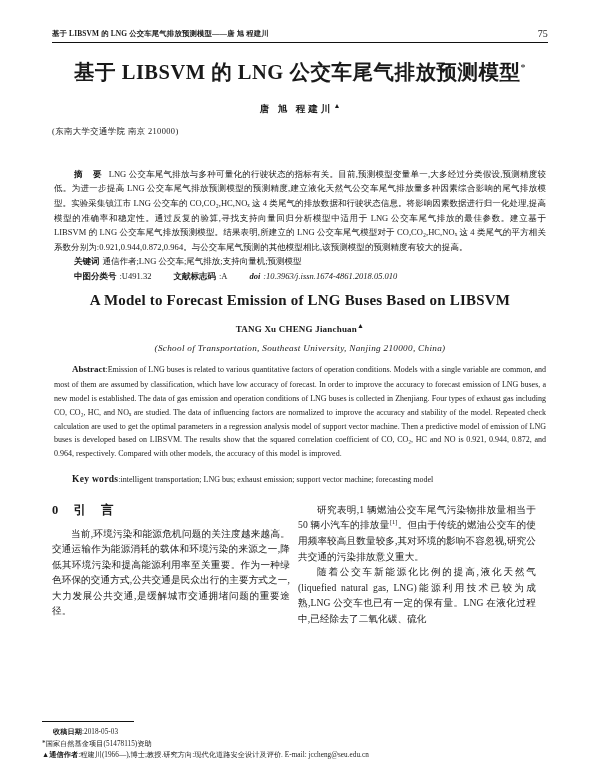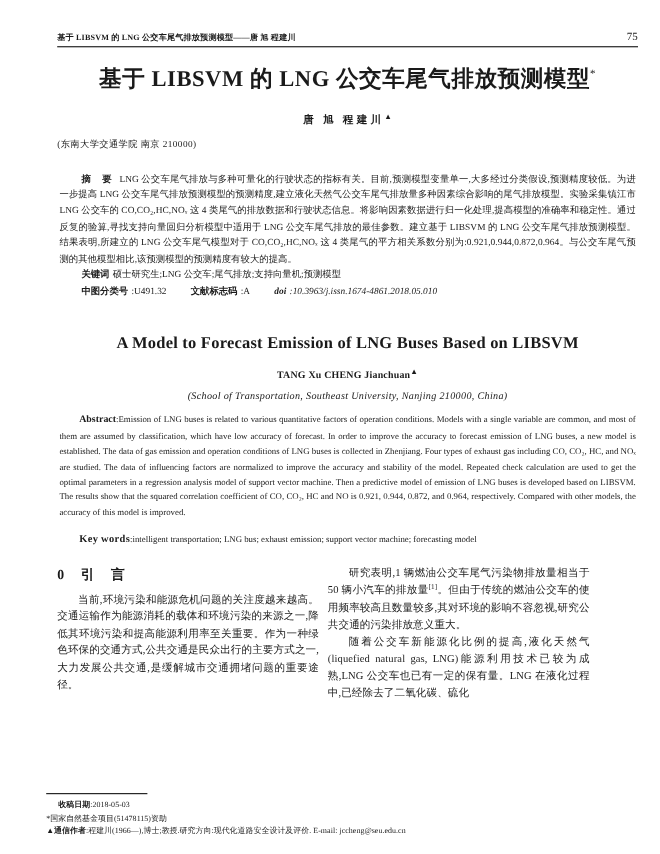--- a/index.html
+++ b/index.html
@@ -12,21 +12,21 @@
     height: 776px;
     font-family: "Liberation Serif", "DejaVu Serif", serif;
     color: #1a1a1a;
     position: relative;
     overflow: hidden;
   }
   .page {
     width: 600px;
     height: 776px;
     box-sizing: border-box;
-    padding: 28px 20px 10px 52px;
+    padding: 28px 52px 10px 52px;
     position: relative;
   }
 
   
   .running-head {
     display: flex;
     align-items: flex-end;
     justify-content: space-between;
     font-size: 7.4px;
     font-weight: bold;
@@ -64,21 +64,21 @@
     font-size: 8.4px;
     margin-top: 10px;
     letter-spacing: .4px;
   }
 
   
   .cn-abstract {
     font-size: 8.5px;
     line-height: 1.72;
     text-align: justify;
-    margin-top: 18px;
+    margin-top: 30px;
     padding: 0 2px;
     letter-spacing: .05px;
   }
   .cn-abstract .lbl {
     font-weight: bold;
     letter-spacing: 4px;
     margin-right: 3px;
   }
   .cn-abstract p { margin: 0; text-indent: 20px; }
   .cn-kw, .cn-class {
@@ -89,21 +89,21 @@
   }
   .cn-kw .lbl, .cn-class .lbl { font-weight: bold; margin-right: 3px; }
   .cn-class .seg { margin-right: 22px; }
   .cn-class .seg:last-child { margin-right: 17px; font-style: italic; }
 
   
   .en-title {
     text-align: center;
     font-size: 15px;
     font-weight: bold;
-    margin-top: 32px;
+    margin-top: 8px;
     letter-spacing: .2px;
   }
   .en-authors {
     text-align: center;
     font-size: 9px;
     font-weight: bold;
     margin-top: 13px;
     letter-spacing: .2px;
   }
   .en-authors sup { font-size: 7px; }
@@ -195,21 +195,21 @@
     <span>唐  旭  程建川</span><sup>▲</sup>
   </div>
 
   <div class="cn-affil">(东南大学交通学院  南京 210000)</div>
 
   <div class="cn-abstract">
     <p><span class="lbl">摘  要</span><span>LNG 公交车尾气排放与多种可量化的行驶状态的指标有关。目前,预测模型变量单一,大多经过分类假设,预测精度较低。为进一步提高 LNG 公交车尾气排放预测模型的预测精度,建立液化天然气公交车尾气排放量多种因素综合影响的尾气排放模型。实验采集镇江市 LNG 公交车的 CO,CO₂,HC,NOₓ 这 4 类尾气的排放数据和行驶状态信息。将影响因素数据进行归一化处理,提高模型的准确率和稳定性。通过反复的验算,寻找支持向量回归分析模型中适用于 LNG 公交车尾气排放的最佳参数。建立基于 LIBSVM 的 LNG 公交车尾气排放预测模型。结果表明,所建立的 LNG 公交车尾气模型对于 CO,CO₂,HC,NOₓ 这 4 类尾气的平方相关系数分别为:0.921,0.944,0.872,0.964。与公交车尾气预测的其他模型相比,该预测模型的预测精度有较大的提高。</span></p>
   </div>
 
   <div class="cn-kw">
-    <span class="lbl">关键词</span><span>硕士研究生;LNG 公交车;尾气排放;支持向量机;预测模型</span>
+    <span class="lbl">关键词</span><span>通信作者;LNG 公交车;尾气排放;支持向量机;预测模型</span>
   </div>
 
   <div class="cn-class">
     <span class="seg"><span class="lbl">中图分类号</span><span>:U491.32</span></span><span class="seg"><span class="lbl">文献标志码</span><span>:A</span></span><span class="seg"><span class="lbl">doi</span><span>:10.3963/j.issn.1674-4861.2018.05.010</span></span>
   </div>
 
   <h2 class="en-title">A Model to Forecast Emission of LNG Buses Based on LIBSVM</h2>
 
   <div class="en-authors">
     <span>TANG Xu   CHENG Jianchuan</span><sup>▲</sup>

